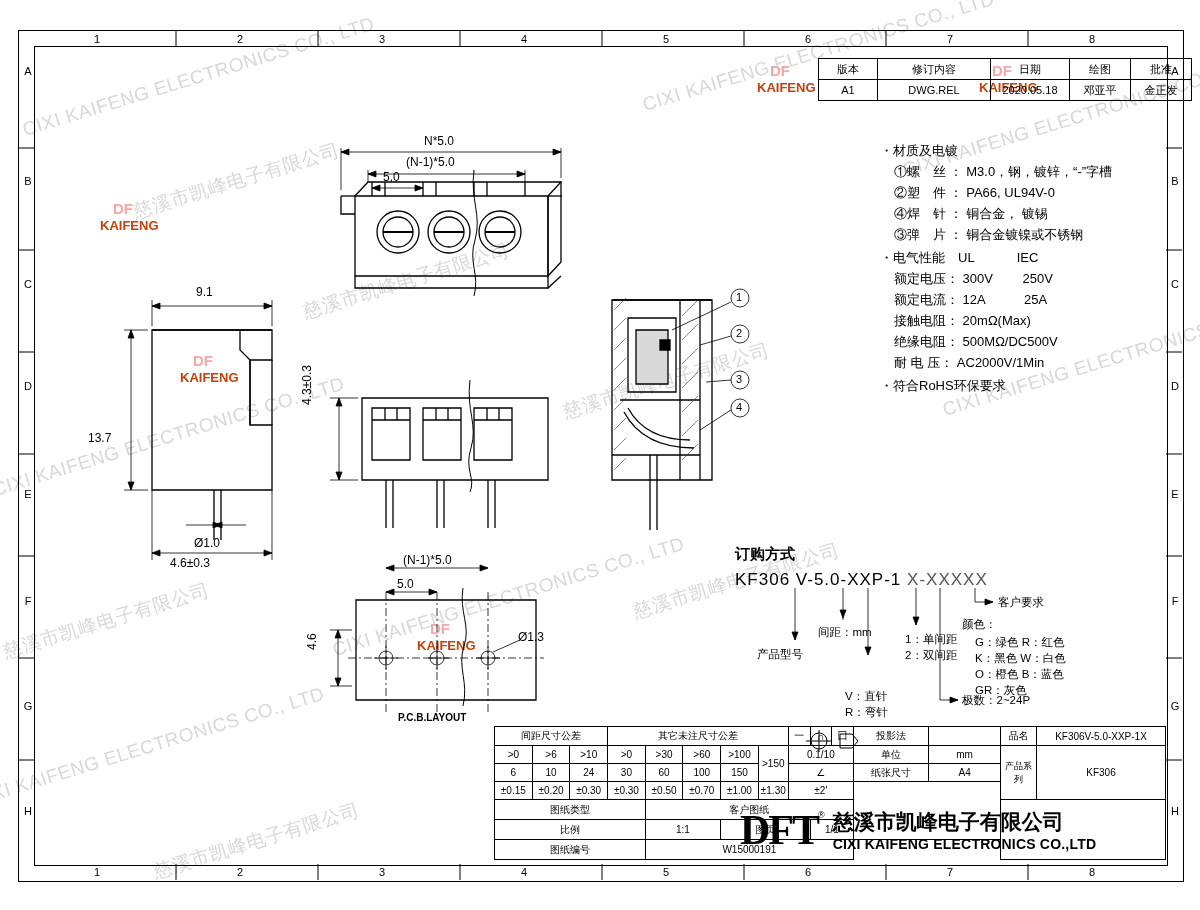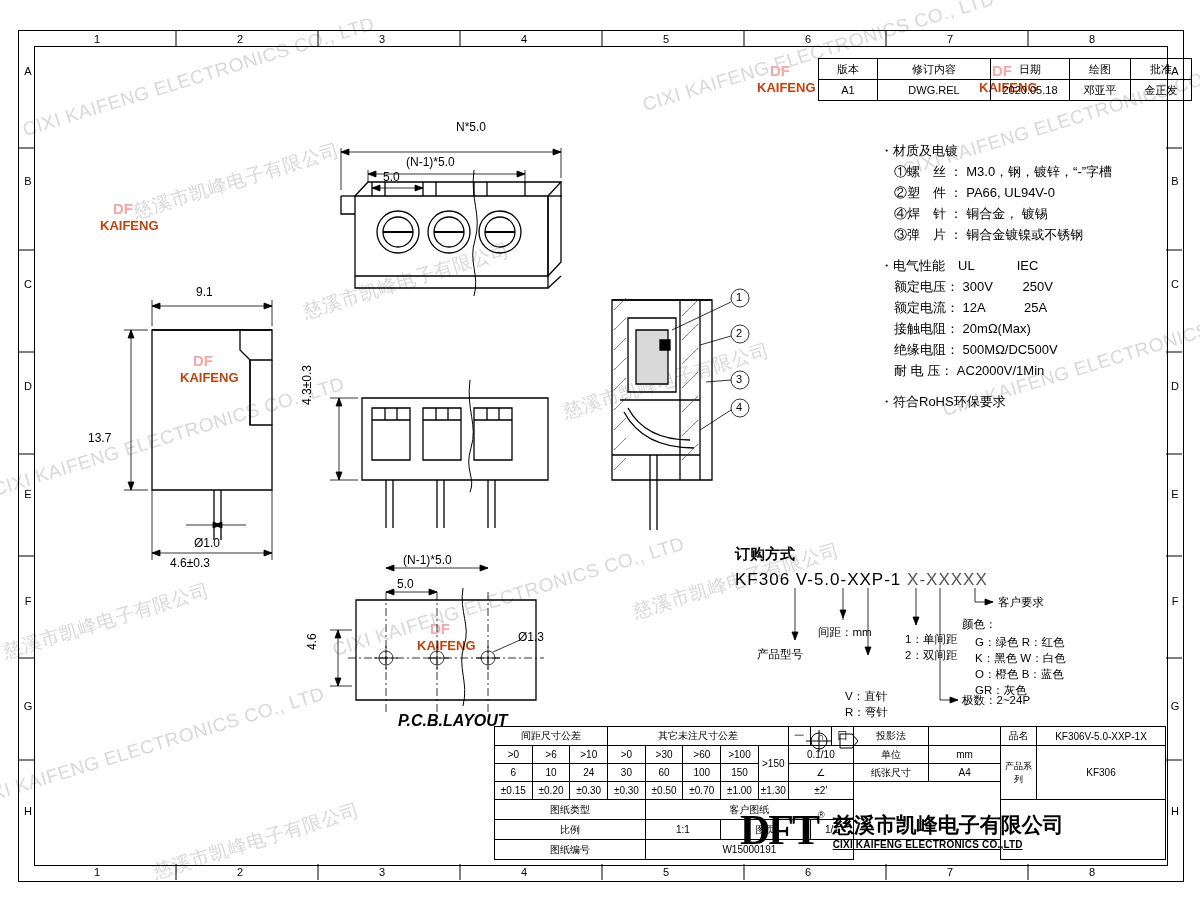--- a/index.html
+++ b/index.html
@@ -14,37 +14,37 @@
   .wm{position:absolute;color:#d8d8d8;font-size:19px;white-space:nowrap;transform:rotate(-17deg);transform-origin:left top;font-family:"Liberation Sans",sans-serif;letter-spacing:0.5px;}
   .wm-red{position:absolute;color:#c2410c;font-size:13px;font-weight:bold;white-space:nowrap;}
   .wmlogo{position:absolute;color:#f1a9a9;font-weight:bold;font-size:15px;}
 
   
   .rev{position:absolute;left:818px;top:58px;border-collapse:collapse;font-size:11px;}
   .rev td,.rev th{border:1px solid #000;height:20px;text-align:center;font-weight:normal;padding:0 2px;}
 
   
   .spec{position:absolute;left:880px;top:140px;font-size:13px;line-height:21px;white-space:nowrap;}
-  .spec .bullet{margin-top:10px;}
+  .spec .bullet{margin-top:2px;}
   .ind{padding-left:14px;}
 
   
   .tb{position:absolute;left:494px;top:726px;width:672px;height:138px;}
   .tb table{border-collapse:collapse;font-size:10px;}
   .tb td{border:1px solid #000;text-align:center;padding:0 2px;}
 
   .ordering{position:absolute;left:735px;top:545px;font-size:12px;}
   .ord-title{font-size:15px;font-weight:bold;}
   .ord-code{font-size:17px;letter-spacing:1px;margin-top:6px;}
   .ordnote{position:absolute;font-size:11.5px;white-space:nowrap;line-height:16px;}
 
   .dim{position:absolute;font-size:12px;white-space:nowrap;}
   .lbl-small{position:absolute;font-size:11px;}
   svg{position:absolute;left:0;top:0;overflow:visible;}
-  .pcb-t{position:absolute;font-size:16px;font-weight:bold;font-style:italic;}
+  .pcb-t{position:absolute;font-size:10px;font-weight:bold;}
 </style>
 </head>
 <body>
 
 <div class="sheet">
 
   <div>
     <div class="wm" style="left:20px;top:120px;">CIXI KAIFENG ELECTRONICS CO., LTD</div>
     <div class="wm" style="left:130px;top:200px;">慈溪市凯峰电子有限公司</div>
     <div class="wm" style="left:640px;top:95px;">CIXI KAIFENG ELECTRONICS CO., LTD</div>
@@ -414,21 +414,21 @@
       <div class="ind">接触电阻： 20mΩ(Max)</div>
       <div class="ind">绝缘电阻： 500MΩ/DC500V</div>
       <div class="ind">耐 电  压： AC2000V/1Min</div>
     </div>
     <div class="bullet">
       <div><span>・</span><span>符合RoHS环保要求</span></div>
     </div>
   </div>
 
   <div>
-    <div class="dim" style="left:424px;top:120px;margin-left:32px;">N*5.0</div>
+    <div class="dim" style="left:424px;top:134px;">N*5.0</div>
     <div class="dim" style="left:406px;top:155px;">(N-1)*5.0</div>
     <div class="dim" style="left:383px;top:170px;">5.0</div>
     <div class="dim" style="left:196px;top:285px;">9.1</div>
     <div class="dim" style="left:88px;top:383px;margin-top:48px;">13.7</div>
     <div class="dim" style="left:194px;top:536px;">Ø1.0</div>
     <div class="dim" style="left:170px;top:556px;">4.6±0.3</div>
     <div class="dim" style="left:300px;top:405px;transform:rotate(-90deg);transform-origin:left top;">4.3±0.3</div>
     <div class="dim" style="left:403px;top:553px;">(N-1)*5.0</div>
     <div class="dim" style="left:397px;top:577px;">5.0</div>
     <div class="dim" style="left:305px;top:650px;transform:rotate(-90deg);transform-origin:left top;">4.6</div>
@@ -535,18 +535,18 @@
     </tbody>
       </table>
 
     <div style="position:absolute;left:246px;top:70px;width:426px;height:68px;display:flex;align-items:center;">
       <div style="display:flex;align-items:center;">
         <div style="font-size:42px;font-weight:bold;font-family:'Liberation Serif',serif;letter-spacing:-2px;">DFT</div>
         <div style="font-size:9px;align-self:flex-start;margin-top:4px;">®</div>
       </div>
       <div style="margin-left:8px;">
         <div style="font-size:21px;font-weight:bold;">慈溪市凯峰电子有限公司</div>
-        <div style="font-size:10px;font-weight:bold;letter-spacing:0.2px;text-decoration:underline;">CIXI KAIFENG ELECTRONICS CO.,LTD</div>
+        <div style="font-size:14px;font-weight:bold;letter-spacing:0.2px;">CIXI KAIFENG ELECTRONICS CO.,LTD</div>
       </div>
     </div>
   </div>
 
 </div>
 
 </body></html>

